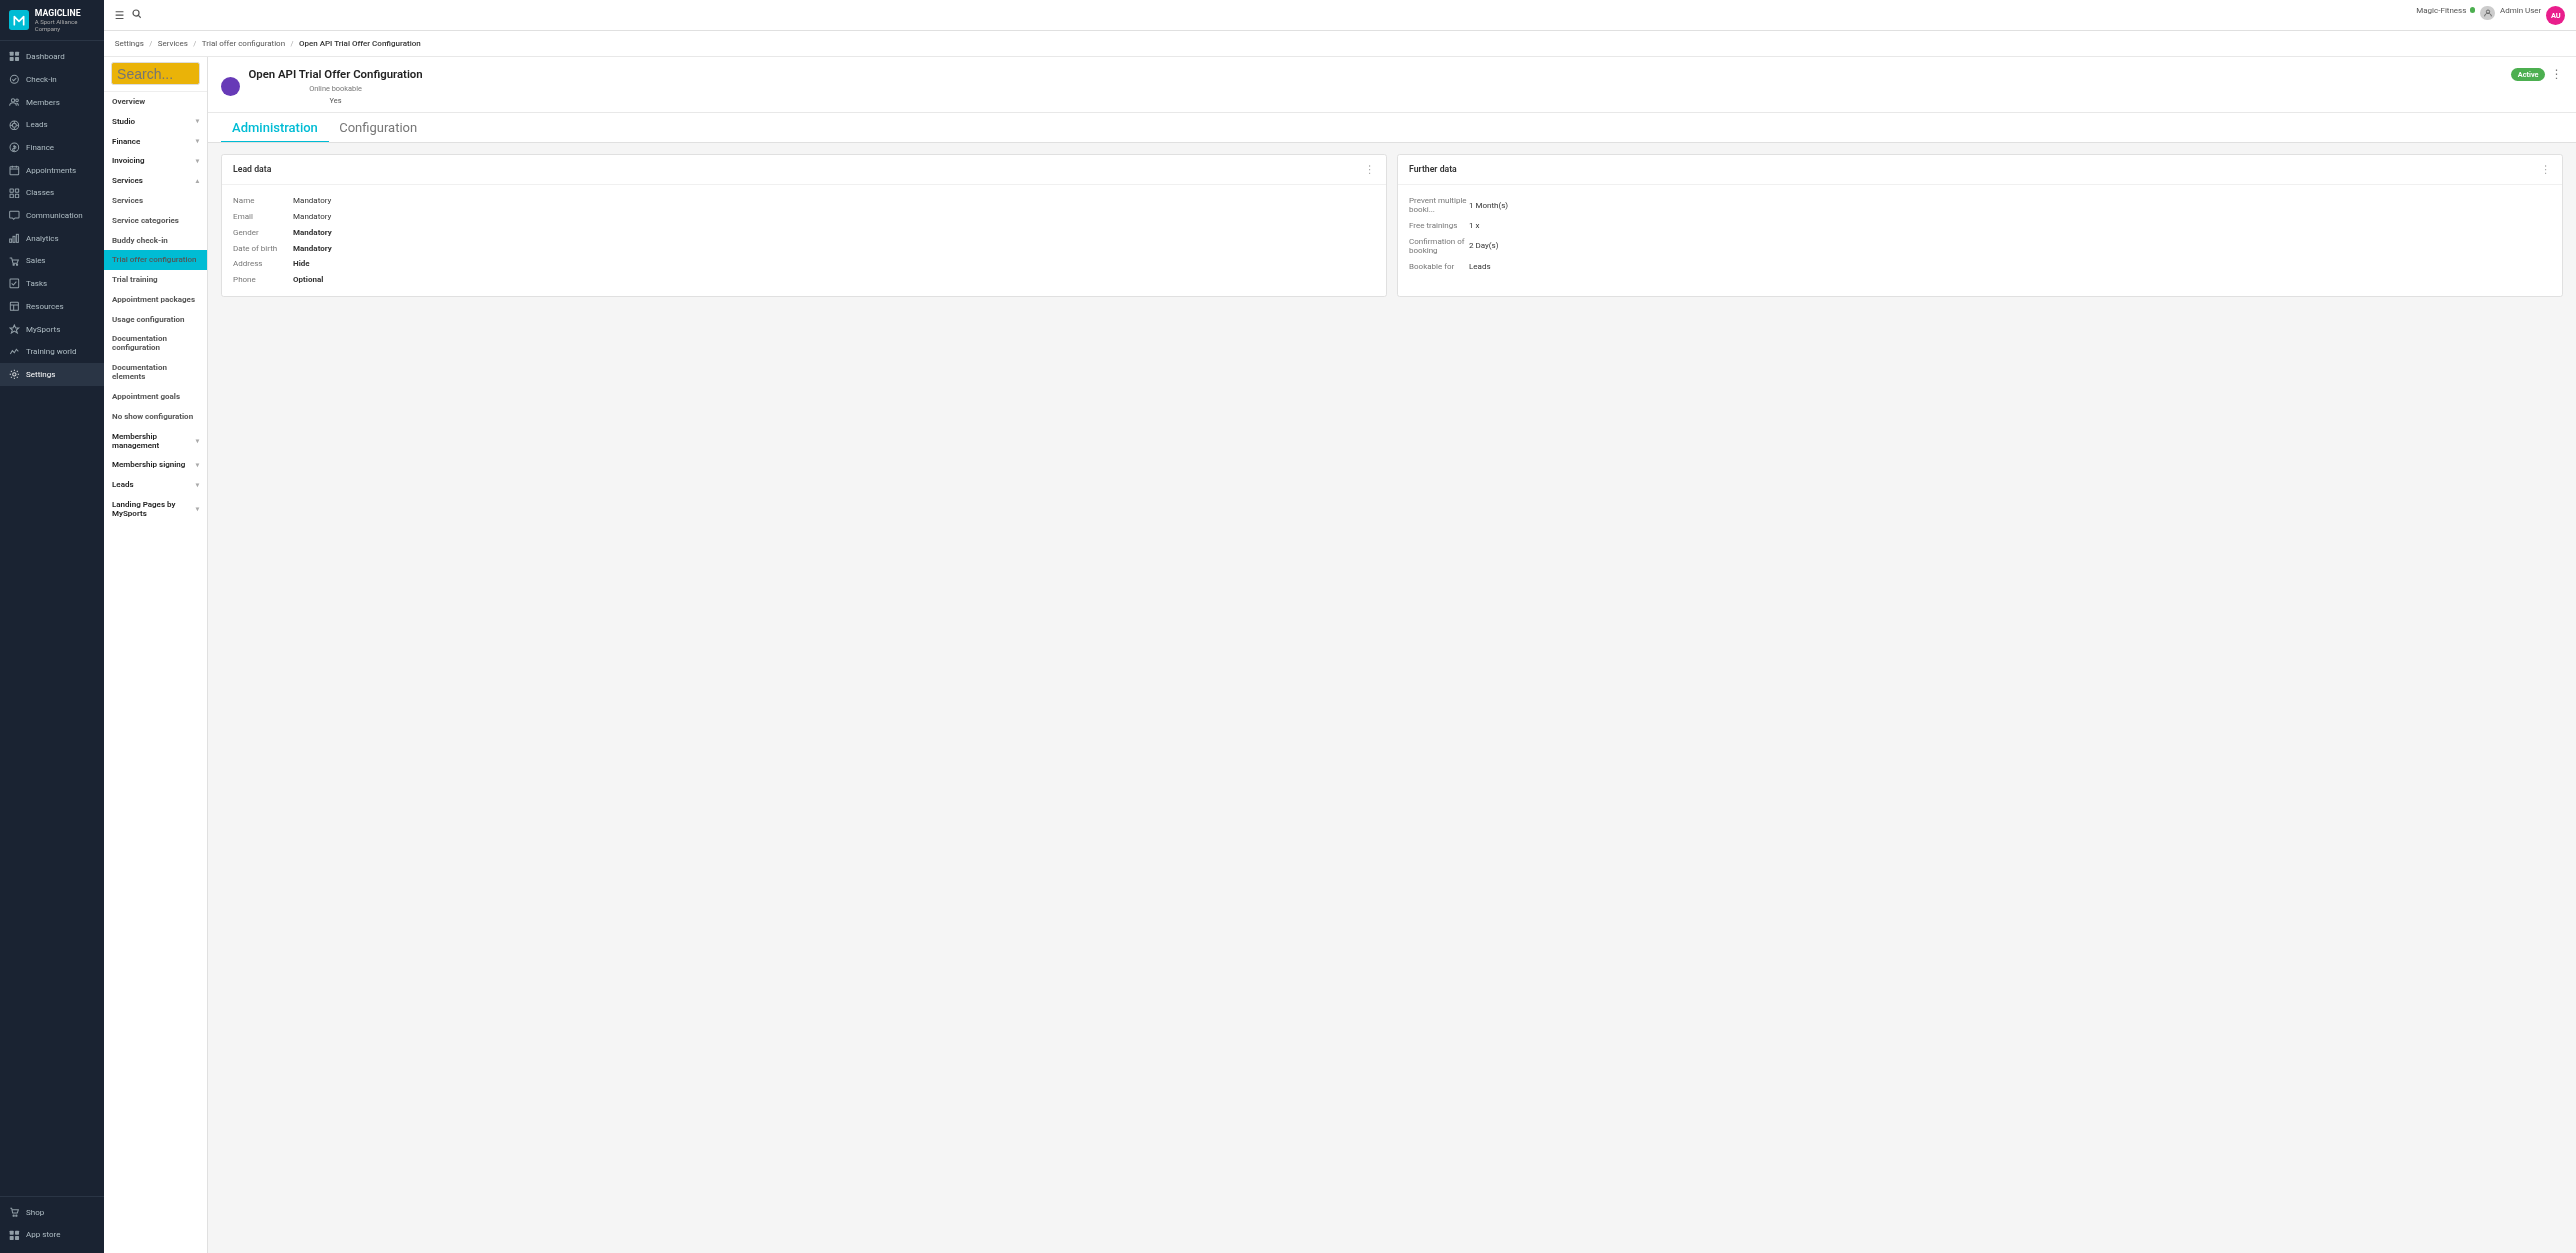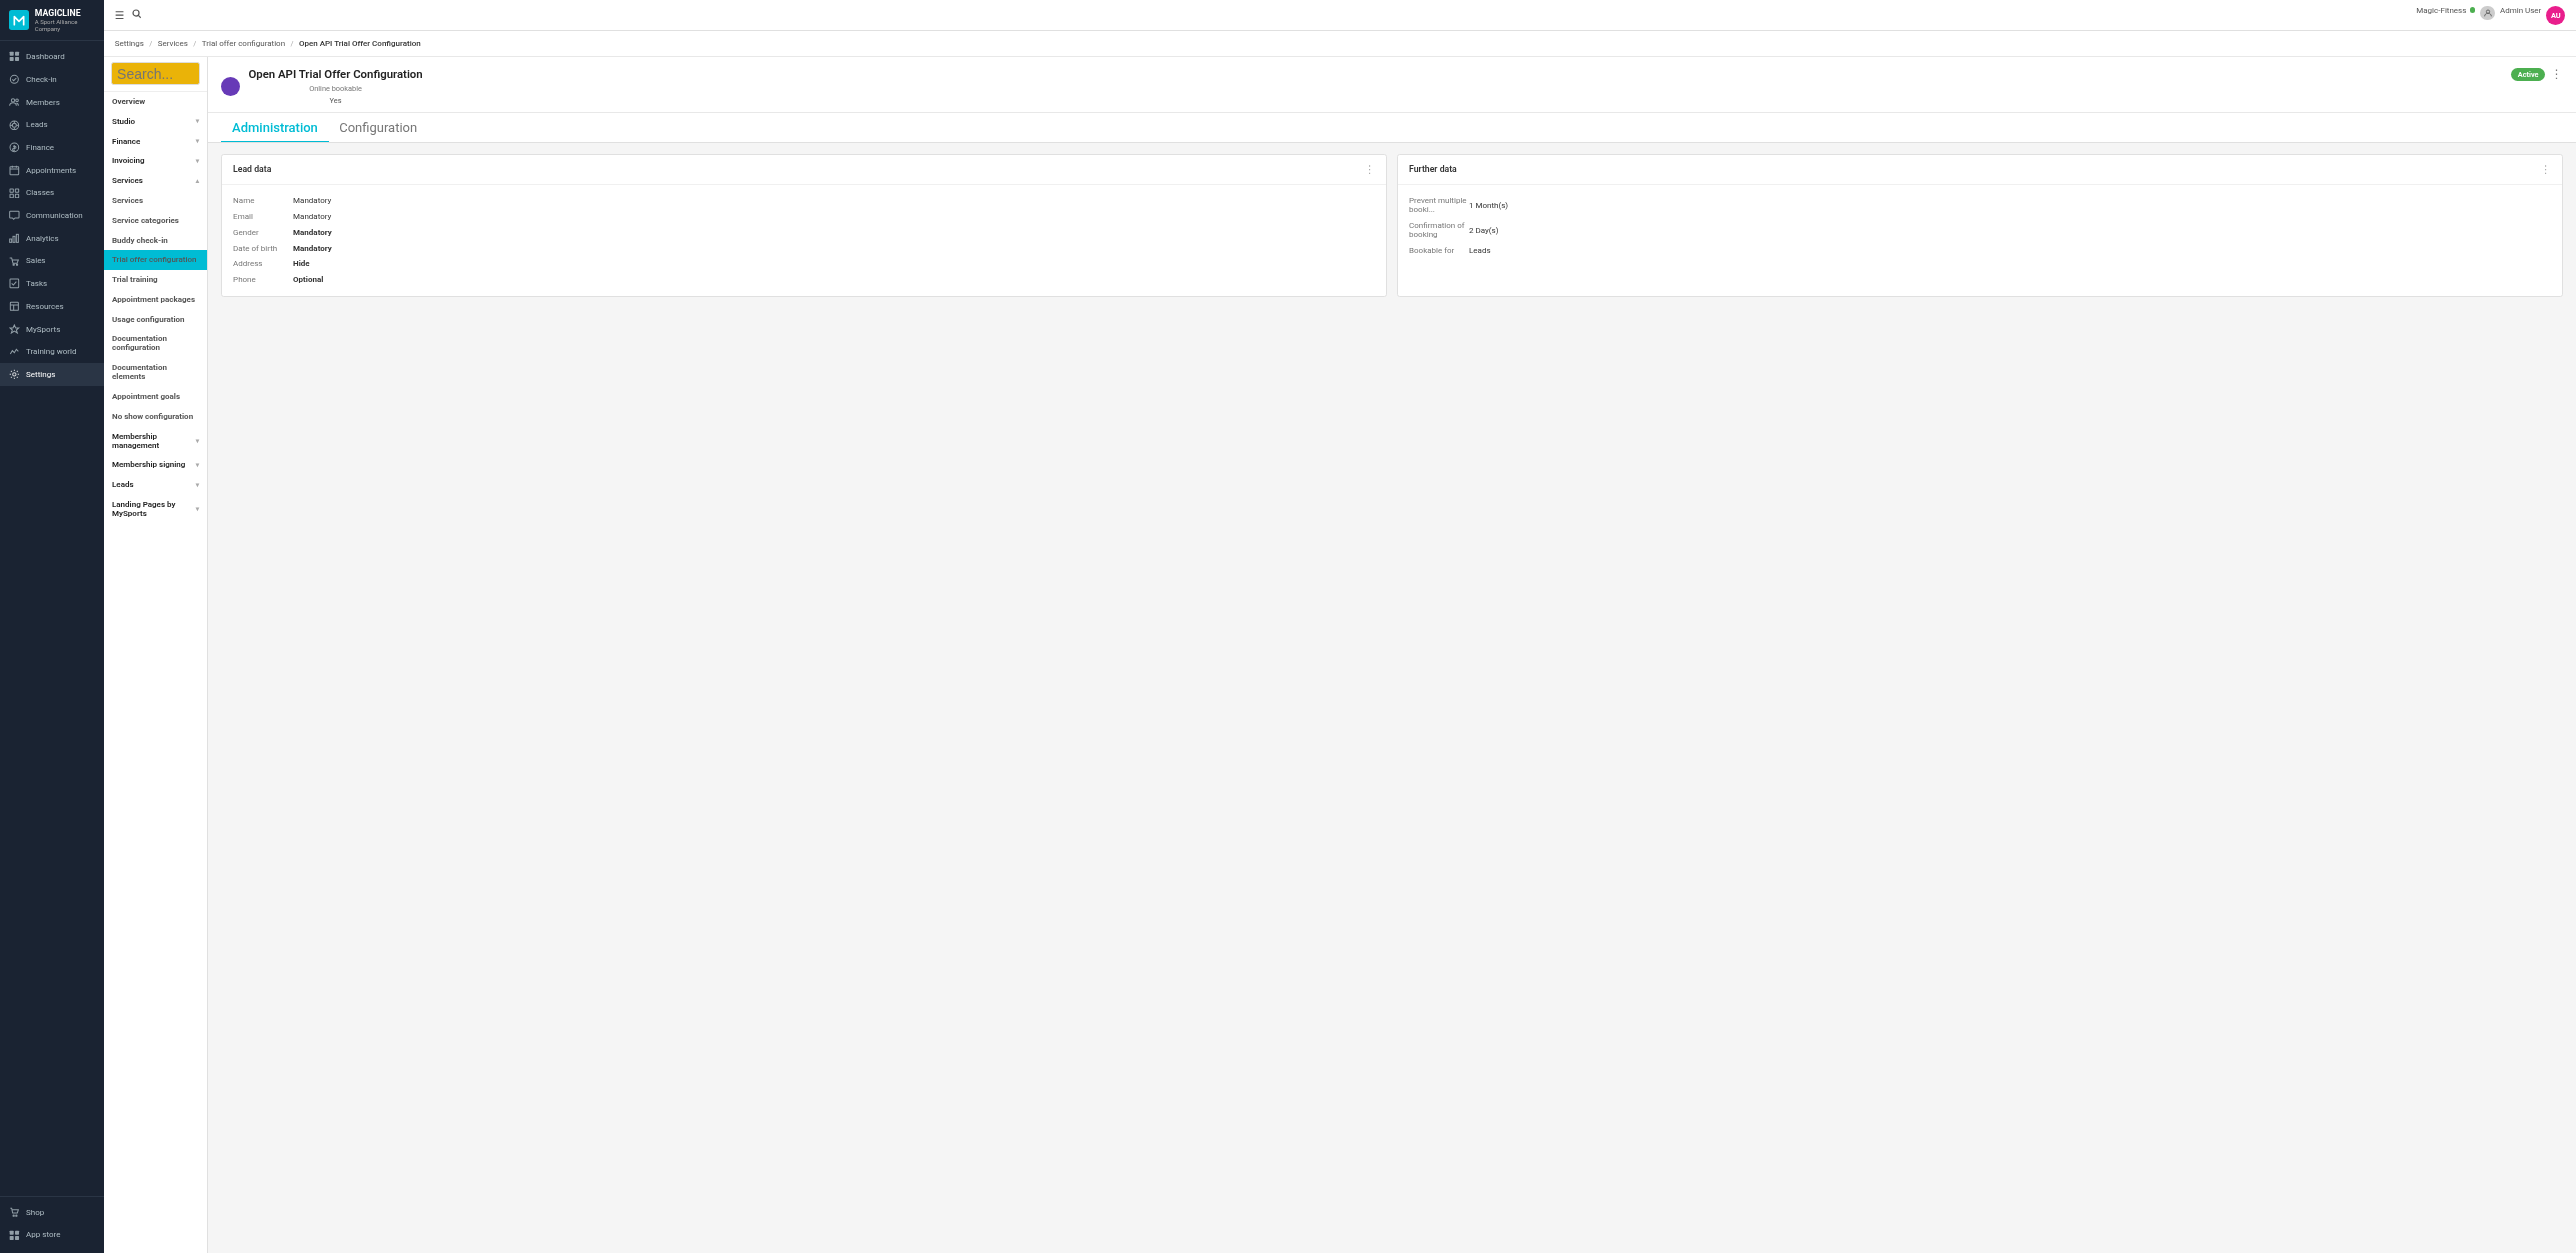--- a/index.html
+++ b/index.html
@@ -534,20 +534,24 @@
           <div class="card-header">
             <span class="card-title">Further data</span>
             <button class="card-menu-btn">⋮</button>
           </div>
           <div class="card-body">
             <div class="data-row">
               <span class="data-label">Prevent multiple booki...</span>
               <span class="data-value">1 Month(s)</span>
             </div>
             <div class="data-row">
+              <span class="data-label">Free trainings</span>
+              <span class="data-value">1 x</span>
+            </div>
+            <div class="data-row">
               <span class="data-label">Confirmation of booking</span>
               <span class="data-value">2 Day(s)</span>
             </div>
             <div class="data-row">
               <span class="data-label">Bookable for</span>
               <span class="data-value">Leads</span>
             </div>
           </div>
         </div>
       </div>

